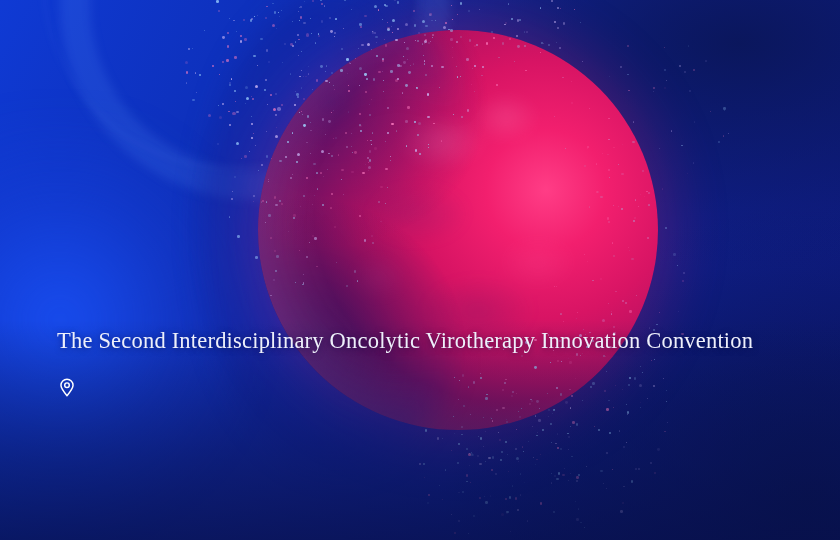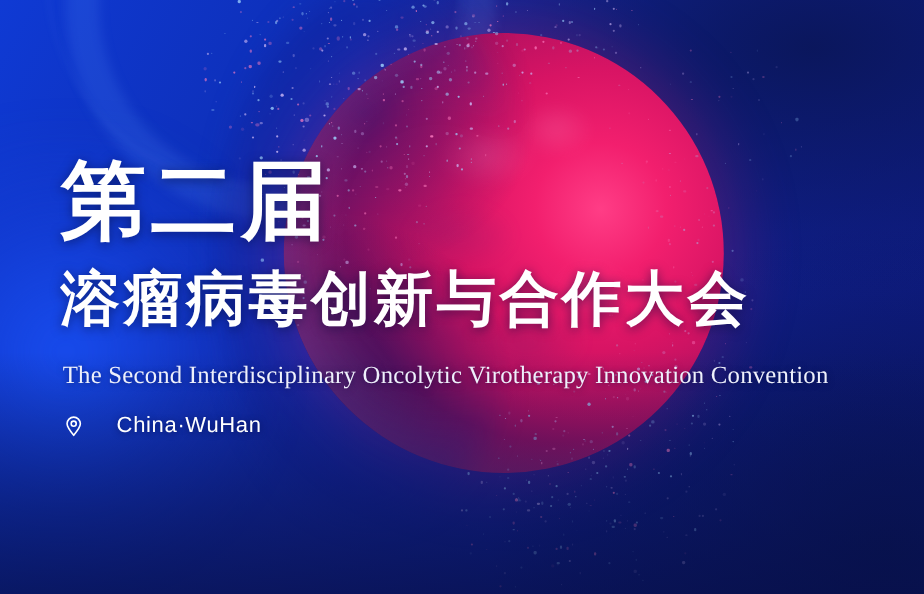--- a/index.html
+++ b/index.html
@@ -1039,34 +1039,31 @@
       <span style="left:608.3px;top:138.6px;width:1.5px;height:1.5px;opacity:0.40;background:#cbb7f5"></span>
       <span style="left:670.7px;top:130.2px;width:1.8px;height:1.8px;opacity:0.36;background:#cbb7f5"></span>
       <span style="left:627.0px;top:73.5px;width:1.8px;height:1.8px;opacity:0.29;background:#9fd4ff"></span>
       <span style="left:584.2px;top:164.7px;width:2.1px;height:2.1px;opacity:0.12;background:#9fd4ff"></span>
     </div>
 
   <div class="bg-bottom-dark"></div>
 
   <div class="content">
 
-    <div class="title-cn-1">第二届</div>
-
-    <div class="title-cn-2">溶瘤病毒创新与合作大会</div>
+
 
     <div class="title-en">The Second Interdisciplinary Oncolytic Virotherapy Innovation Convention</div>
 
     <div class="meta-row">
 
 
       <div class="meta-item">
         <span class="meta-icon">
           <svg width="22" height="22" viewBox="0 0 24 24" fill="none" stroke="#ffffff" stroke-width="1.6" stroke-linecap="round" stroke-linejoin="round">
             <path d="M12 21.5c4.2-5.1 6.6-8.4 6.6-11.4A6.6 6.6 0 0 0 5.4 10.1c0 3 2.4 6.3 6.6 11.4z"></path>
             <circle cx="12" cy="10" r="2.5"></circle>
           </svg>
         </span>
-        <span class="meta-sub">China·WuHan</span>
       </div>
 
     </div>
   </div>
 </div>
 
 </body></html>

